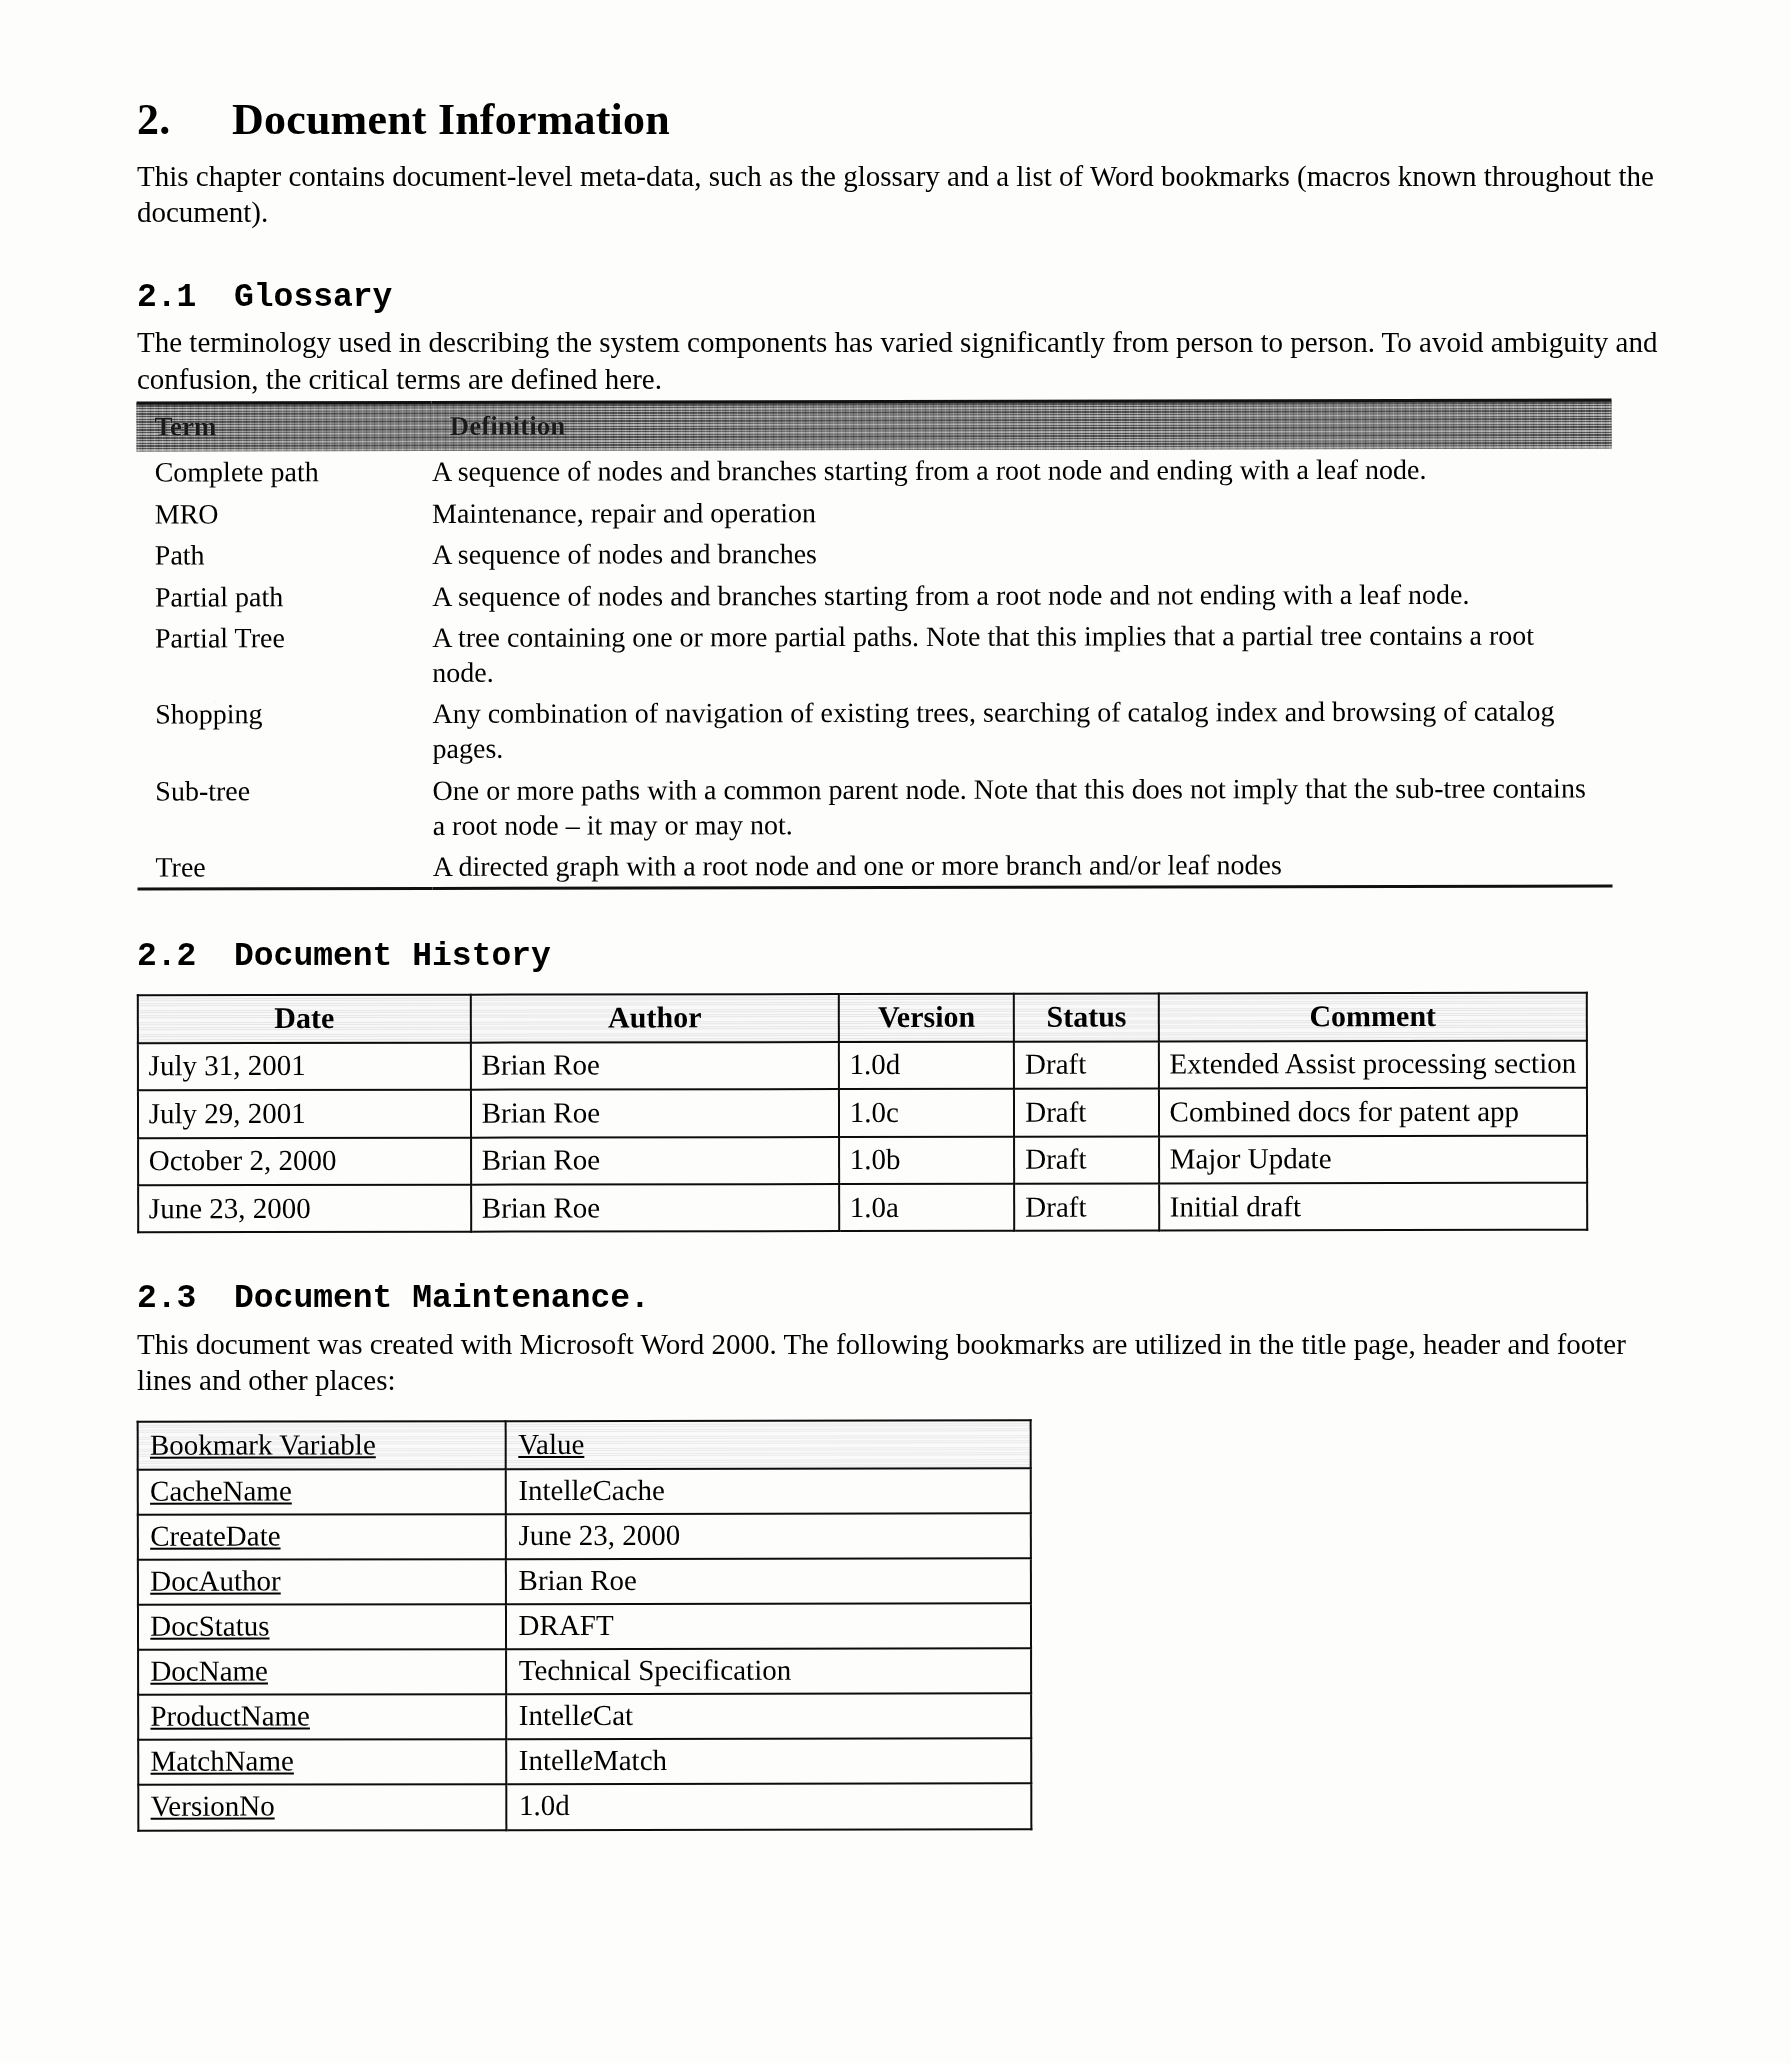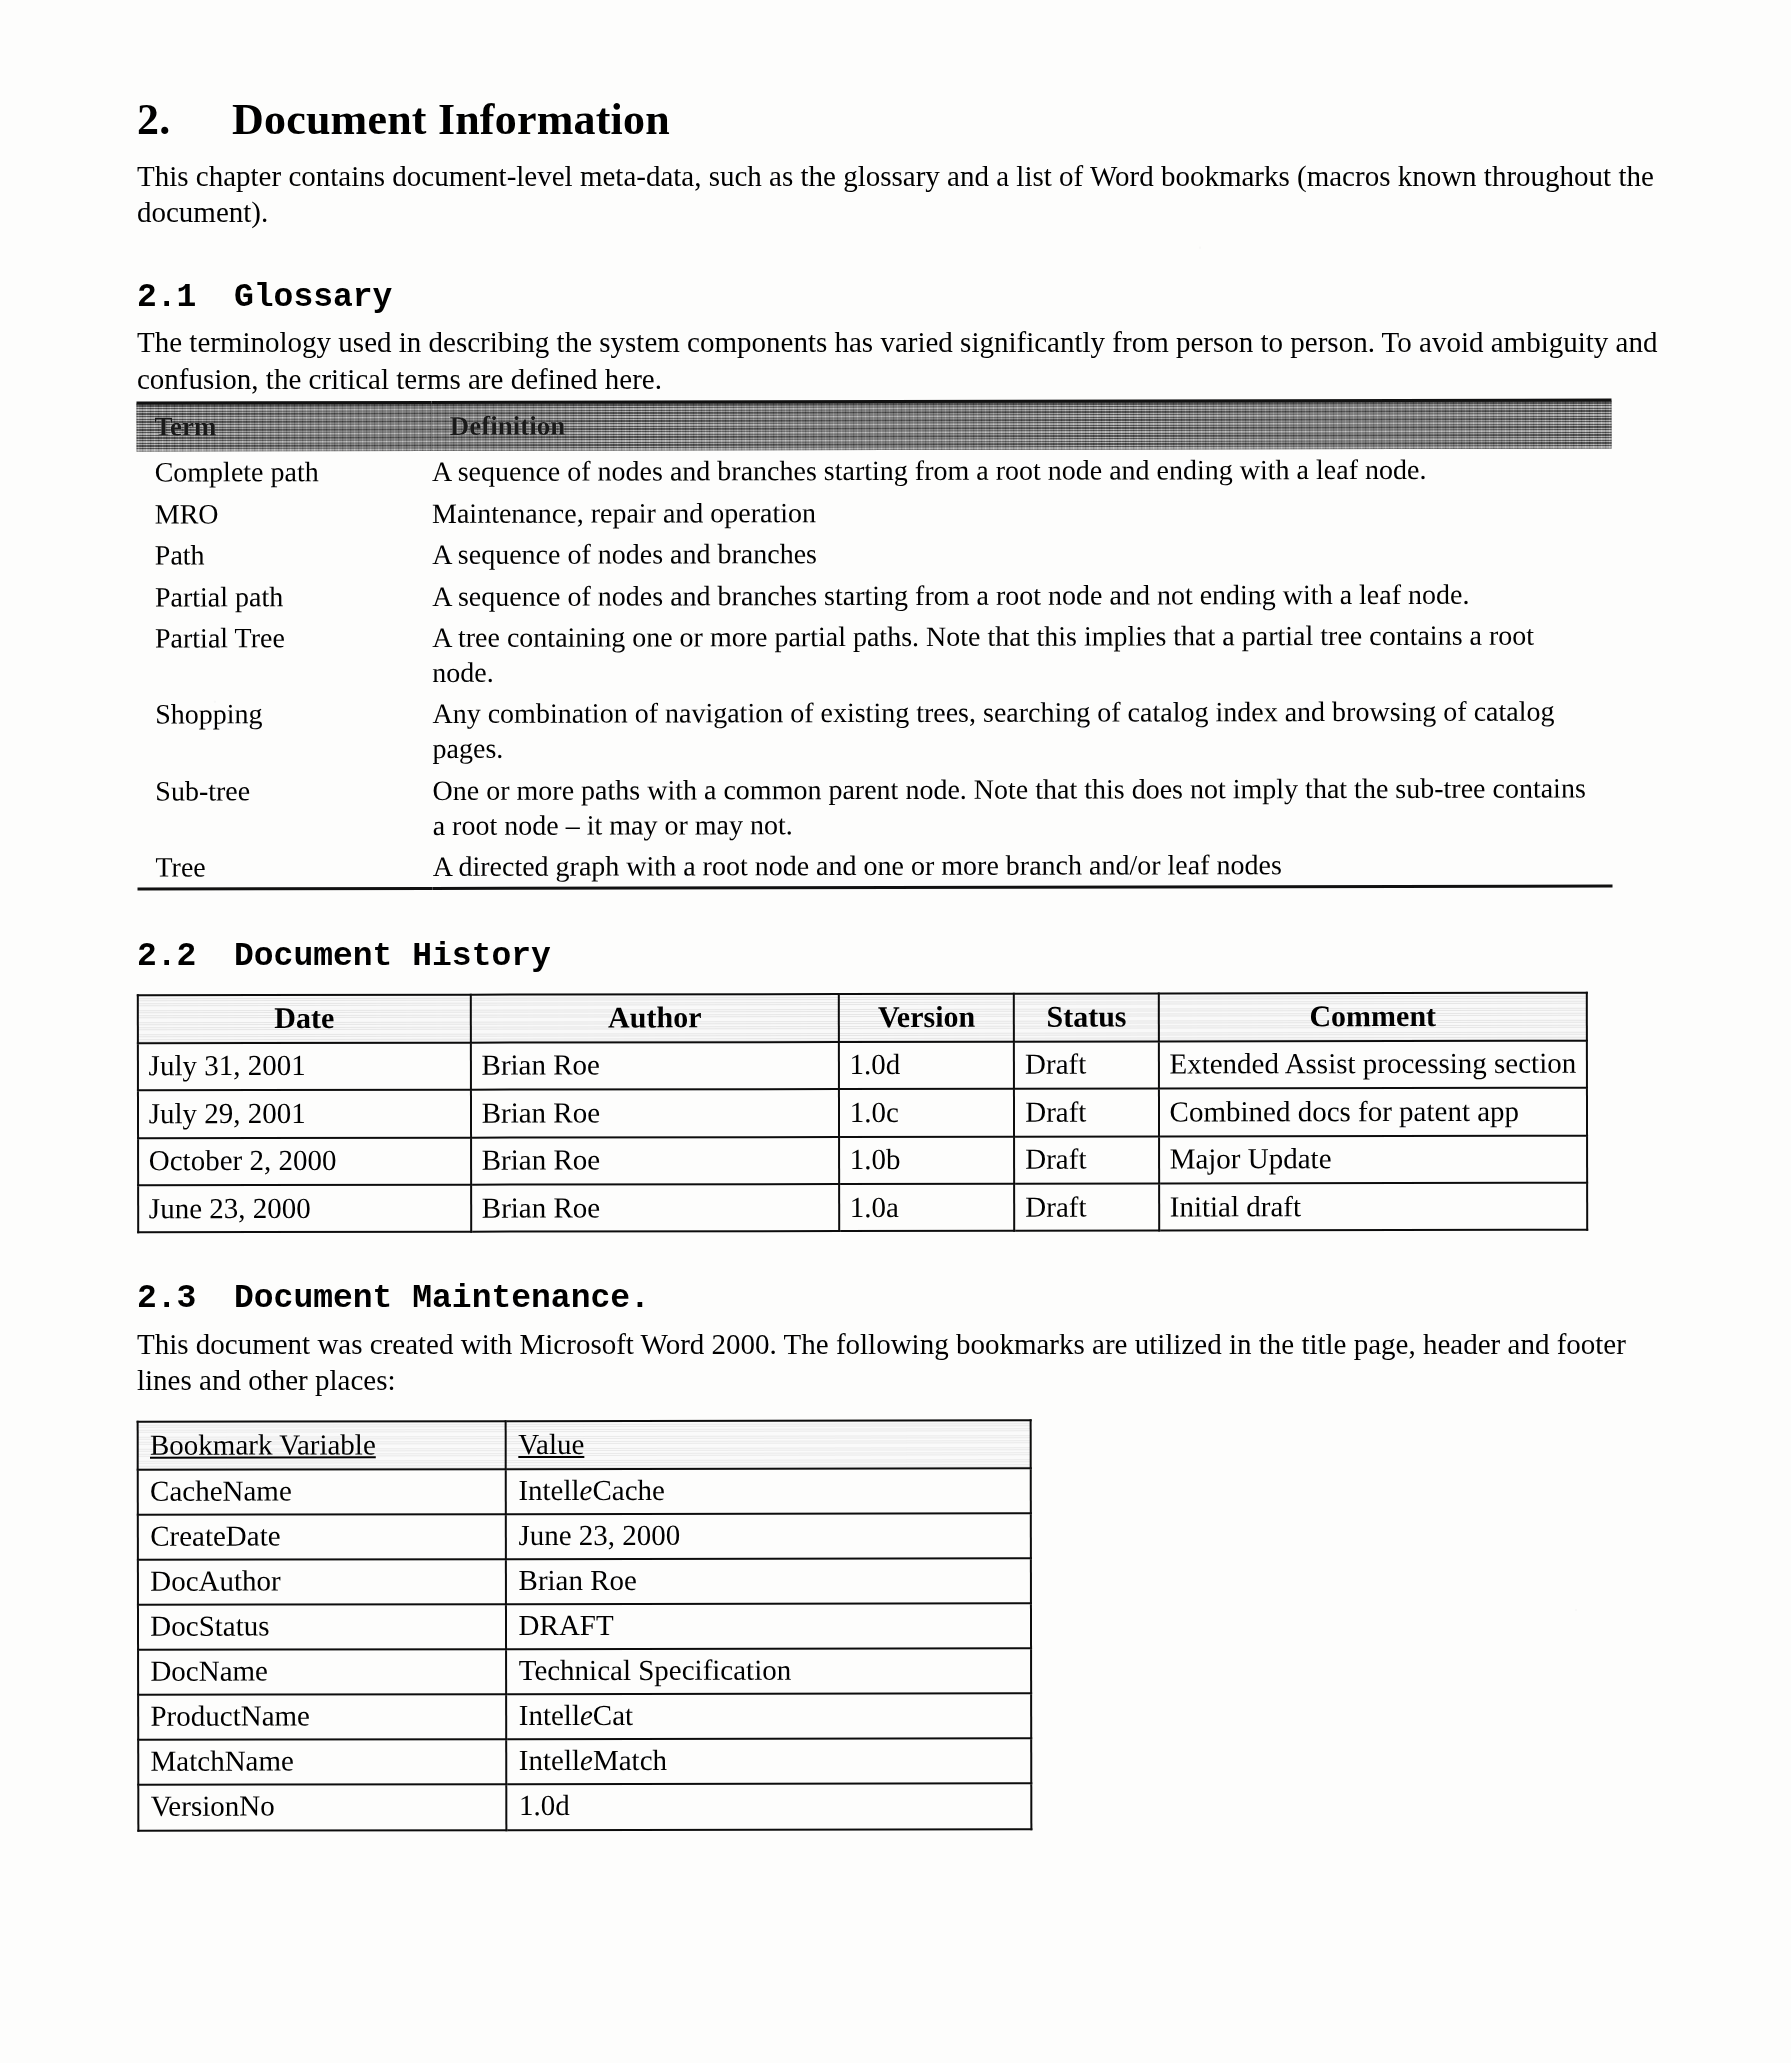--- a/index.html
+++ b/index.html
@@ -161,21 +161,21 @@
     text-decoration: underline;
   }
   .bookmarks th.b-var { width: 347px; }
   .bookmarks td {
     font-size: 29px;
     padding: 4.8px 8px 6.4px 11.3px;
     border: 2.4px solid #0d0d0d;
     line-height: 1.1;
     white-space: nowrap;
   }
-  .bookmarks td.var { width: 347px; }
+  .bookmarks td.var { width: 347px; text-decoration: underline; }
 
   .stylized-e {
     font-style: italic;
   }
 
   
   .skew-a { transform: rotate(-0.12deg); }
   .skew-b { transform: rotate(-0.1deg); }
 </style>
 </head>

